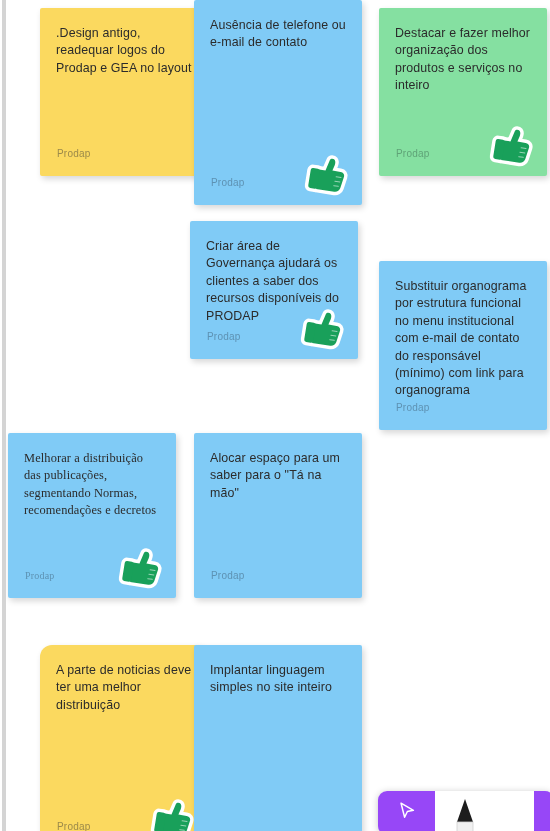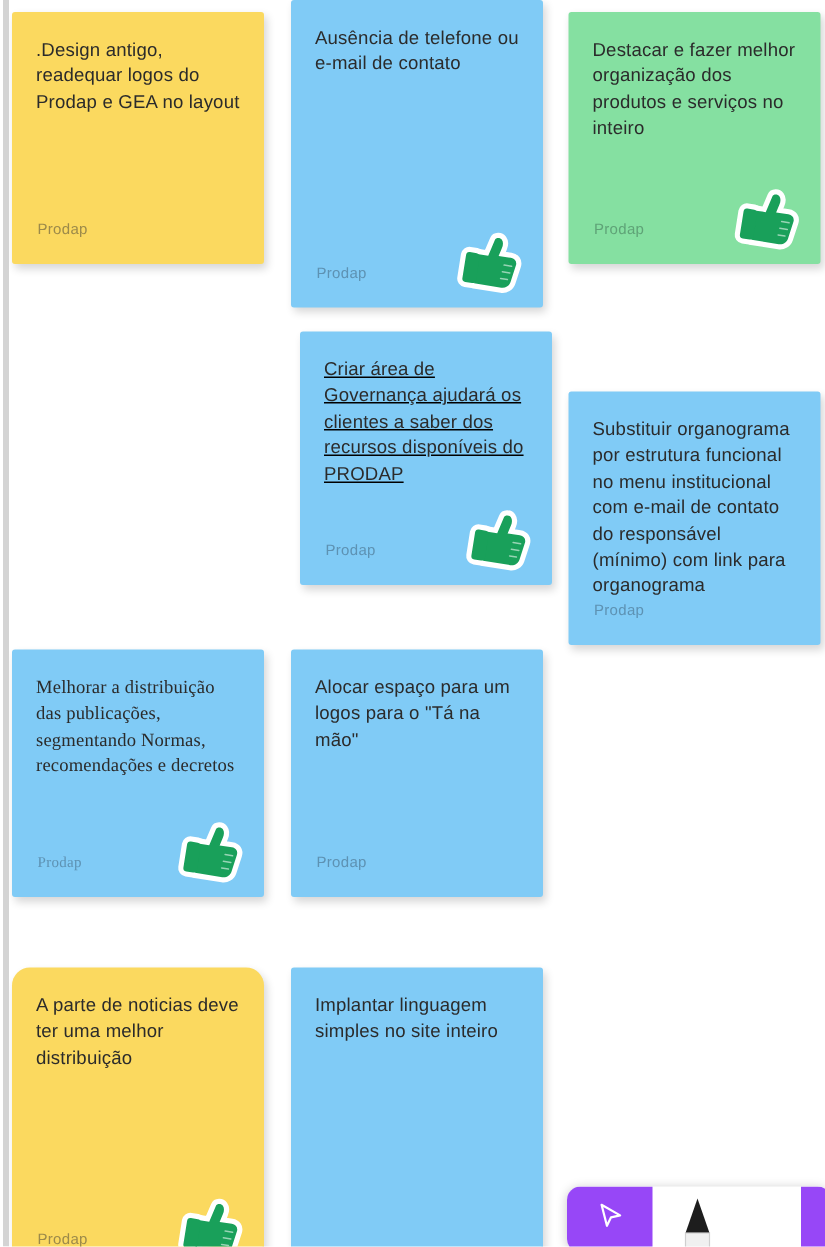--- a/index.html
+++ b/index.html
@@ -55,21 +55,21 @@
   .card-author {
     position: absolute;
     left: 17px;
     bottom: 17px;
     font-size: 10px;
     line-height: 10px;
     letter-spacing: 0.02em;
   }
 
   
-  .c-yellow { background: #fbd95f; }
+  .c-yellow { background: #fbd95f; margin-left: 32px; }
   .c-yellow .card-author { color: #9c8a4a; }
 
   .c-blue { background: #80cbf6; }
   .c-blue .card-author { color: #5d92b3; }
 
   .c-green { background: #85e0a1; }
   .c-green .card-author { color: #5fa377; }
 
   
   .thumb-sticker {
@@ -151,21 +151,21 @@
       <svg viewBox="0 0 48 48">
         <path d="M13.5 19.5 L20.5 19.5 L23.5 7.5 C24 5.5 27 5 28.5 6.5 C30 8 30 10.5 29.5 12.5 L28 18.5 L37 18.5 C40 18.5 42 20.5 41.5 23.5 L39.5 36 C39 39 36.5 41 33.5 41 L13.5 41 Z" fill="none" stroke="#ffffff" stroke-width="7.5" stroke-linejoin="round" stroke-linecap="round"></path>
         <rect x="4.5" y="19" width="10" height="22" rx="2.5" fill="none" stroke="#ffffff" stroke-width="7.5" stroke-linejoin="round"></rect>
         <path d="M13.5 19.5 L20.5 19.5 L23.5 7.5 C24 5.5 27 5 28.5 6.5 C30 8 30 10.5 29.5 12.5 L28 18.5 L37 18.5 C40 18.5 42 20.5 41.5 23.5 L39.5 36 C39 39 36.5 41 33.5 41 L13.5 41 Z" fill="#19a05a"></path>
         <rect x="4.5" y="19" width="10" height="22" rx="2.5" fill="#19a05a"></rect>
         <path d="M33 24.5 L38.5 24.5 M32.5 29.5 L38 29.5 M32 34.5 L37 34.5" stroke="#ffffff" stroke-width="1.1" opacity="0.55" stroke-linecap="round"></path>
       </svg>
     </div>
   </div>
 
-  <div class="sticky-card c-blue" style="left:200px; top:221px; height:169px;text-decoration:underline;">
+  <div class="sticky-card c-blue" style="left:190px; top:221px; height:138px;">
     <div class="card-body">Criar área de Governança ajudará os clientes a saber dos recursos disponíveis do PRODAP</div>
     <div class="card-author">Prodap</div>
     <div class="thumb-sticker">
       <svg viewBox="0 0 48 48">
         <path d="M13.5 19.5 L20.5 19.5 L23.5 7.5 C24 5.5 27 5 28.5 6.5 C30 8 30 10.5 29.5 12.5 L28 18.5 L37 18.5 C40 18.5 42 20.5 41.5 23.5 L39.5 36 C39 39 36.5 41 33.5 41 L13.5 41 Z" fill="none" stroke="#ffffff" stroke-width="7.5" stroke-linejoin="round" stroke-linecap="round"></path>
         <rect x="4.5" y="19" width="10" height="22" rx="2.5" fill="none" stroke="#ffffff" stroke-width="7.5" stroke-linejoin="round"></rect>
         <path d="M13.5 19.5 L20.5 19.5 L23.5 7.5 C24 5.5 27 5 28.5 6.5 C30 8 30 10.5 29.5 12.5 L28 18.5 L37 18.5 C40 18.5 42 20.5 41.5 23.5 L39.5 36 C39 39 36.5 41 33.5 41 L13.5 41 Z" fill="#19a05a"></path>
         <rect x="4.5" y="19" width="10" height="22" rx="2.5" fill="#19a05a"></rect>
         <path d="M33 24.5 L38.5 24.5 M32.5 29.5 L38 29.5 M32 34.5 L37 34.5" stroke="#ffffff" stroke-width="1.1" opacity="0.55" stroke-linecap="round"></path>
       </svg>
@@ -185,21 +185,21 @@
         <path d="M13.5 19.5 L20.5 19.5 L23.5 7.5 C24 5.5 27 5 28.5 6.5 C30 8 30 10.5 29.5 12.5 L28 18.5 L37 18.5 C40 18.5 42 20.5 41.5 23.5 L39.5 36 C39 39 36.5 41 33.5 41 L13.5 41 Z" fill="none" stroke="#ffffff" stroke-width="7.5" stroke-linejoin="round" stroke-linecap="round"></path>
         <rect x="4.5" y="19" width="10" height="22" rx="2.5" fill="none" stroke="#ffffff" stroke-width="7.5" stroke-linejoin="round"></rect>
         <path d="M13.5 19.5 L20.5 19.5 L23.5 7.5 C24 5.5 27 5 28.5 6.5 C30 8 30 10.5 29.5 12.5 L28 18.5 L37 18.5 C40 18.5 42 20.5 41.5 23.5 L39.5 36 C39 39 36.5 41 33.5 41 L13.5 41 Z" fill="#19a05a"></path>
         <rect x="4.5" y="19" width="10" height="22" rx="2.5" fill="#19a05a"></rect>
         <path d="M33 24.5 L38.5 24.5 M32.5 29.5 L38 29.5 M32 34.5 L37 34.5" stroke="#ffffff" stroke-width="1.1" opacity="0.55" stroke-linecap="round"></path>
       </svg>
     </div>
   </div>
 
   <div class="sticky-card c-blue" style="left:194px; top:433px; height:165px;">
-    <div class="card-body">Alocar espaço para um logos para o "Tá na mão"</div>
+    <div class="card-body">Alocar espaço para um saber para o "Tá na mão"</div>
     <div class="card-author">Prodap</div>
   </div>
 
   <div class="sticky-card c-yellow" style="left:8px; top:645px; height:204px;border-radius:12px;">
     <div class="card-body">A parte de noticias deve ter uma melhor distribuição</div>
     <div class="card-author">Prodap</div>
     <div class="thumb-sticker">
       <svg viewBox="0 0 48 48">
         <path d="M13.5 19.5 L20.5 19.5 L23.5 7.5 C24 5.5 27 5 28.5 6.5 C30 8 30 10.5 29.5 12.5 L28 18.5 L37 18.5 C40 18.5 42 20.5 41.5 23.5 L39.5 36 C39 39 36.5 41 33.5 41 L13.5 41 Z" fill="none" stroke="#ffffff" stroke-width="7.5" stroke-linejoin="round" stroke-linecap="round"></path>
         <rect x="4.5" y="19" width="10" height="22" rx="2.5" fill="none" stroke="#ffffff" stroke-width="7.5" stroke-linejoin="round"></rect>

